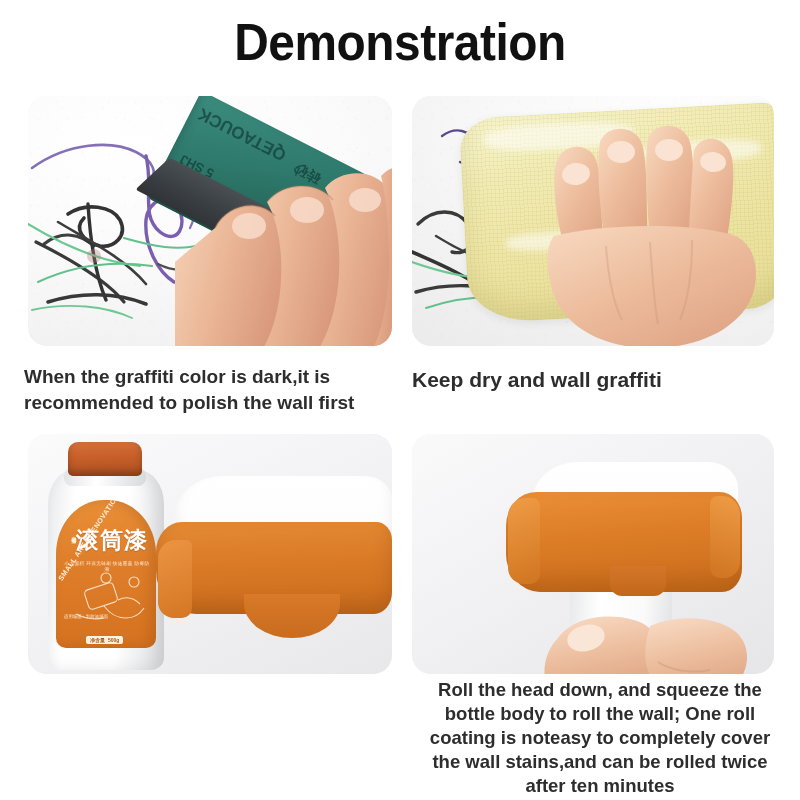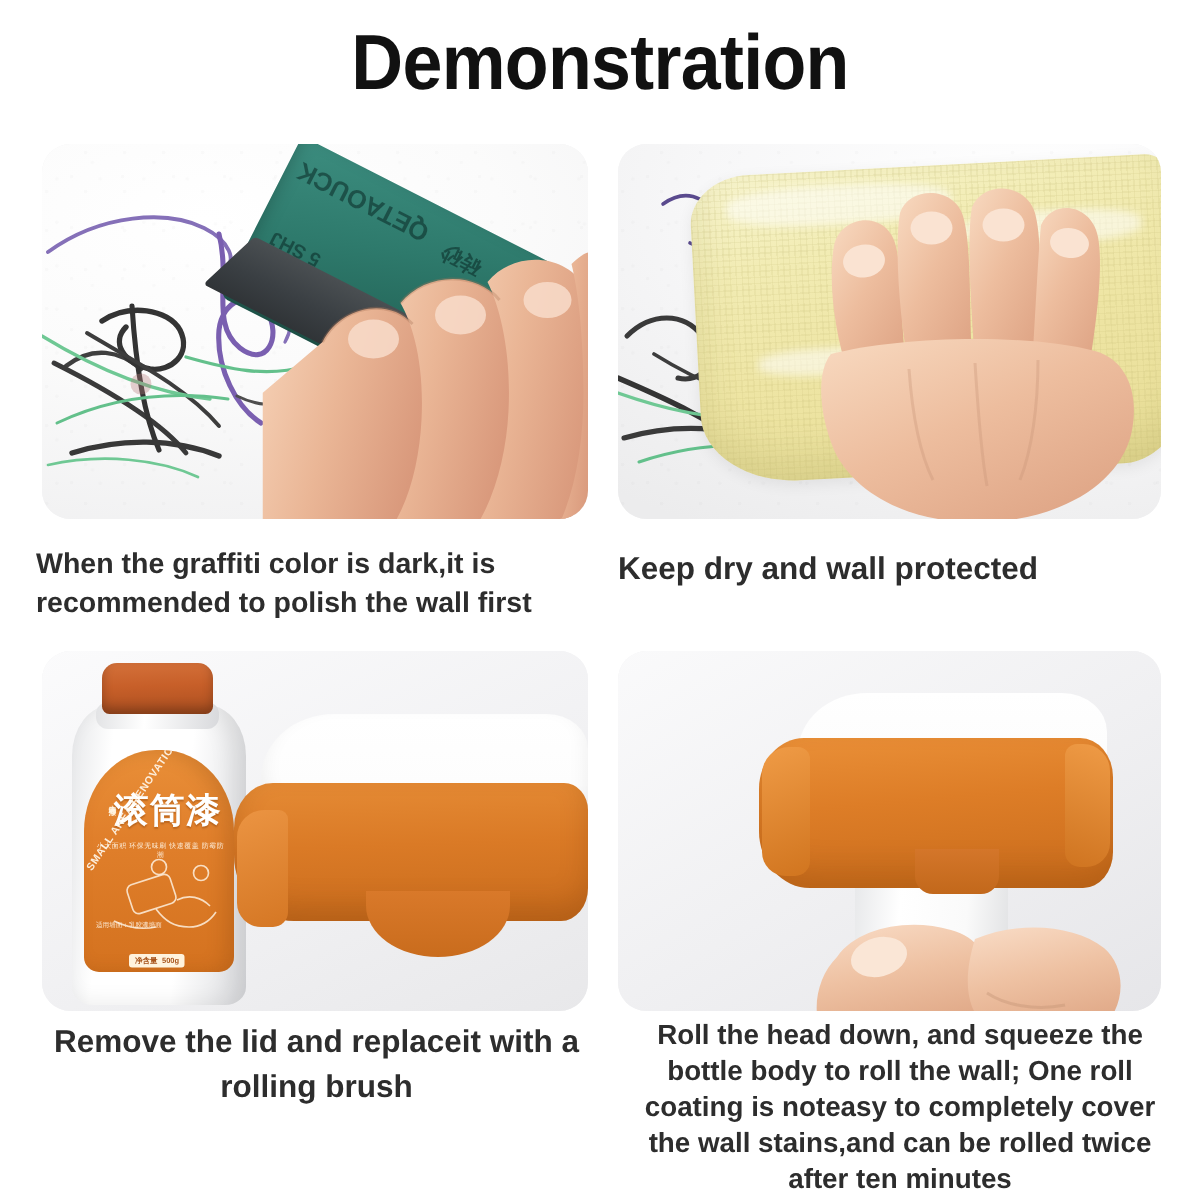--- a/index.html
+++ b/index.html
@@ -469,21 +469,21 @@
           <ellipse cx="205" cy="38" rx="13" ry="10" fill="#fae3d2" transform="rotate(8 205 38)"></ellipse>
           <g fill="none" stroke="rgba(200,150,120,.35)" stroke-width="2">
             <path d="M98 122 C100 150 104 176 114 196"></path>
             <path d="M142 118 C144 150 146 178 150 200"></path>
             <path d="M184 116 C184 146 180 176 172 196"></path>
           </g>
         </svg>
       </div>
     </div>
   </div>
-  <div class="caption cap-tr">Keep dry and wall protected</div>
+  <div class="caption cap-tr">Keep dry and wall graffiti</div>
 
   <div class="cell cell-bl">
     <div class="photo">
       <div class="wall-3"></div>
 
       <div class="bottle">
         <div class="bottle-body"></div>
         <div class="bottle-neck"></div>
         <div class="bottle-cap"></div>
 
@@ -515,21 +515,20 @@
 
       <div class="roller3">
         <div class="roller3-sleeve"></div>
         <div class="roller3-frame">
           <div class="roller3-lip"></div>
         </div>
         <div class="roller3-stem"></div>
       </div>
     </div>
   </div>
-  <div class="caption cap-bl">Remove the lid and replaceit with a rolling brush</div>
 
   <div class="cell cell-br">
     <div class="photo">
       <div class="wall-4"></div>
 
       <div class="bottle4"></div>
 
       <div class="roller4">
         <div class="roller4-sleeve"></div>
         <div class="roller4-frame">

